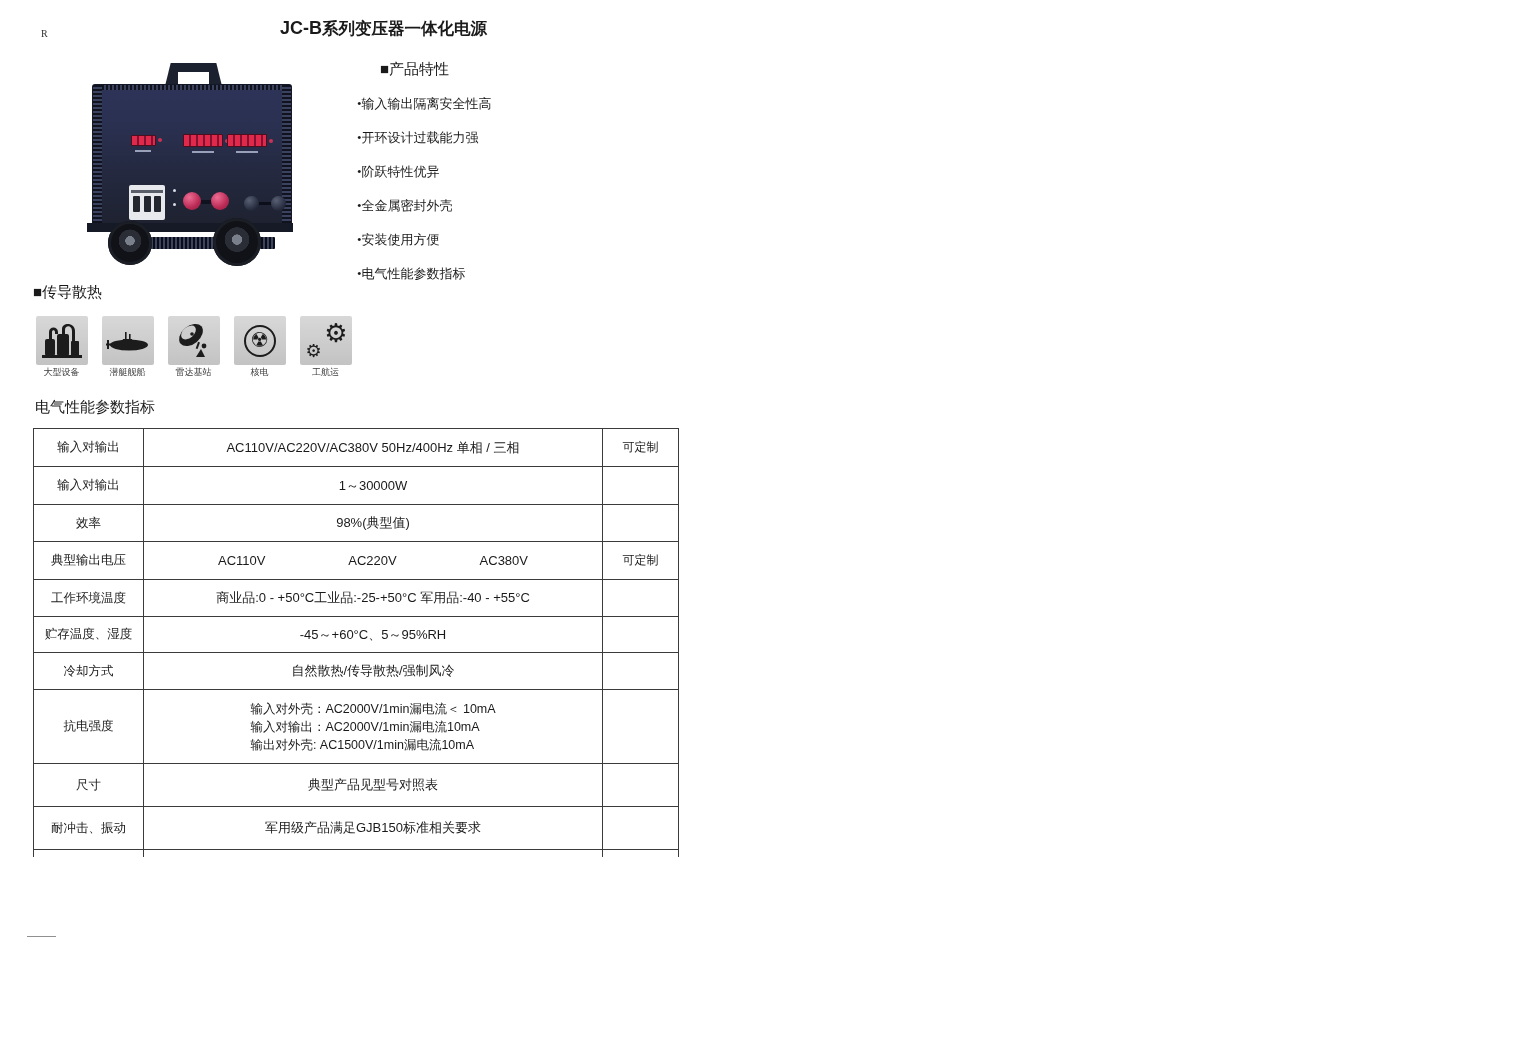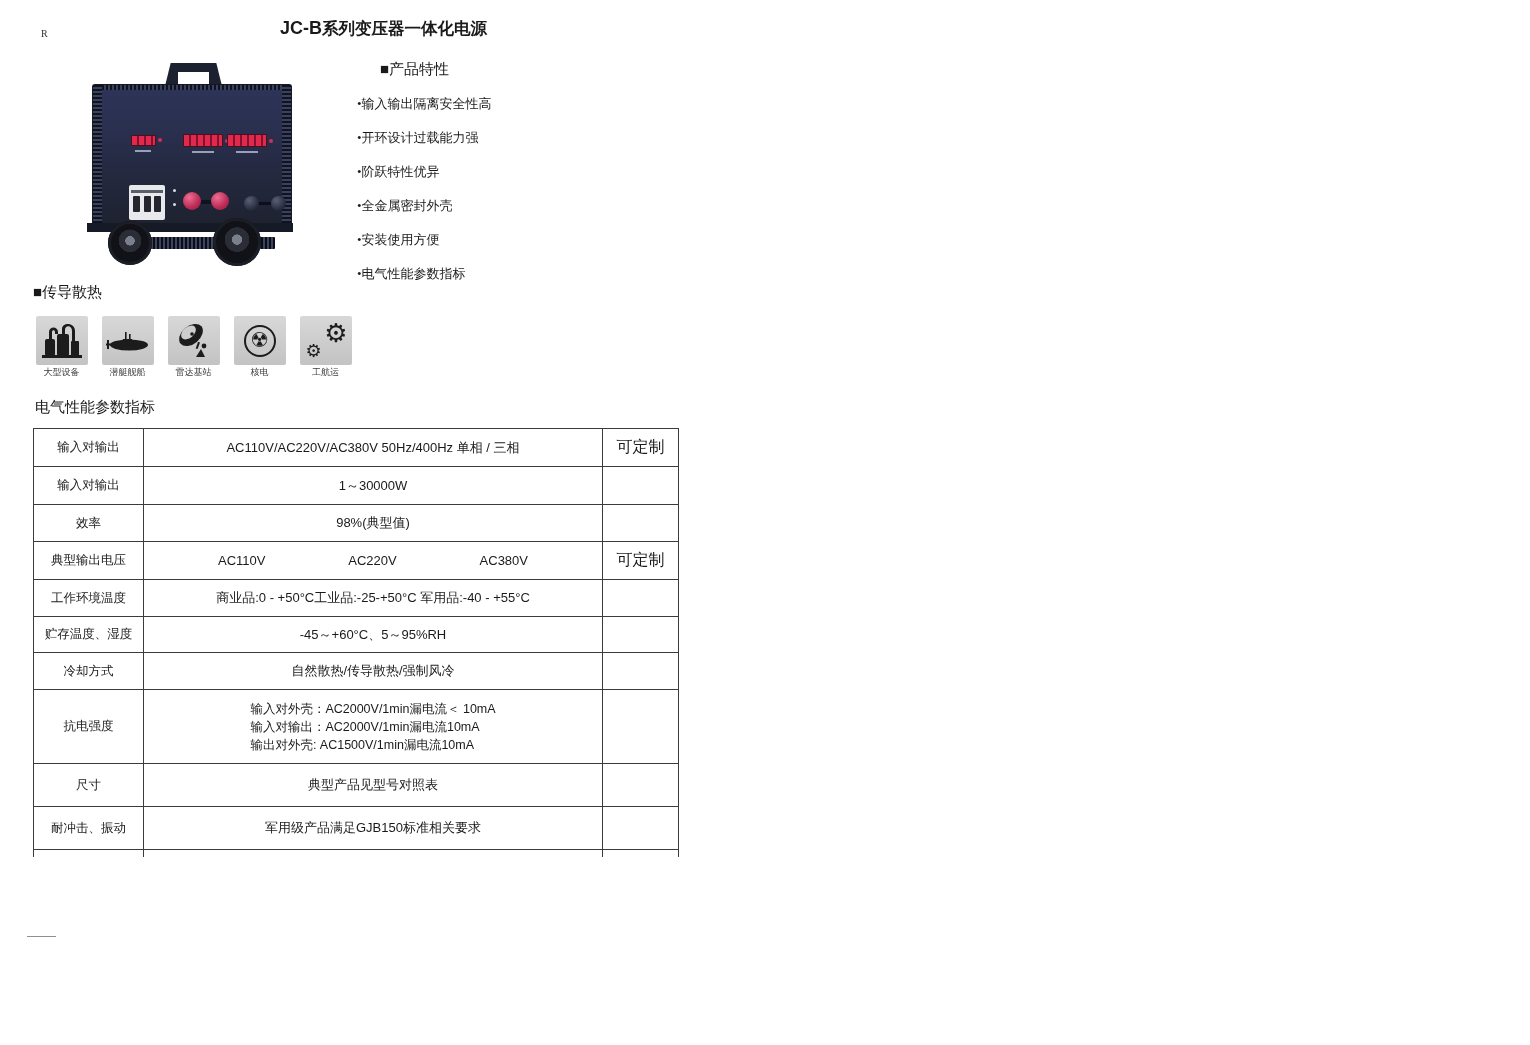--- a/index.html
+++ b/index.html
@@ -71,21 +71,21 @@
   .spec-title { position:absolute; left:35px; top:398px; font-size:15px; }
   table.spec { position:absolute; left:33px; top:428px; width:645px; border-collapse:collapse; table-layout:fixed; }
   table.spec col.c1 { width:110px; } table.spec col.c2 { width:459px; } table.spec col.c3 { width:76px; }
   table.spec th, table.spec td { border:1px solid #3b3b3b; text-align:center; vertical-align:middle;
     font-weight:normal; padding:0 4px; overflow:hidden; }
   .rh-head { height:49px; } .rh-38 { height:38px; } .rh-37 { height:37px; } .rh-36 { height:36px; }
   .rh-74 { height:74px; } .rh-43 { height:43px; } .rh-7 { height:7px; }
   th.h-cell { font-size:13px; }
   td.c-label { font-size:12.5px; }
   td.c-spec { font-family:"Liberation Sans", sans-serif; font-size:13px; font-weight:bold; }
-  td.c-remark { font-size:16px; }
+  td.c-remark { font-size:12px; }
   td.c-spec .spread { display:flex; justify-content:space-between; padding:0 70px; }
   td.c-spec .lines { display:inline-block; text-align:left; }
   td.c-spec .lines div { line-height:18px; font-size:12.5px; }
   tr.partial td { border-bottom:none; }
 
   .footnote-rule { position:absolute; left:27px; top:936px; width:29px; height:0; border-top:1.5px solid #909090; }
 </style>
 </head>
 <body>
 

